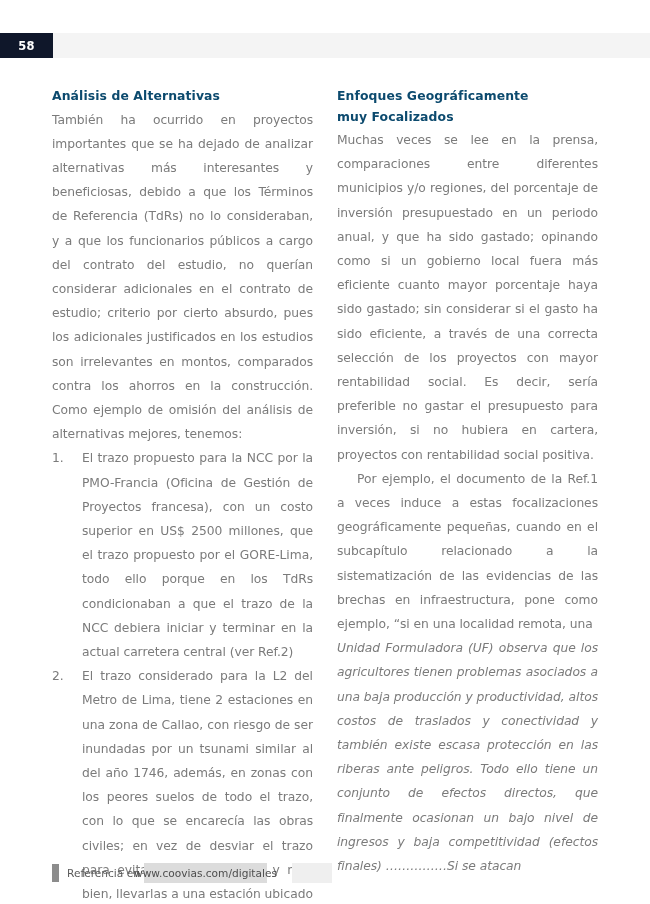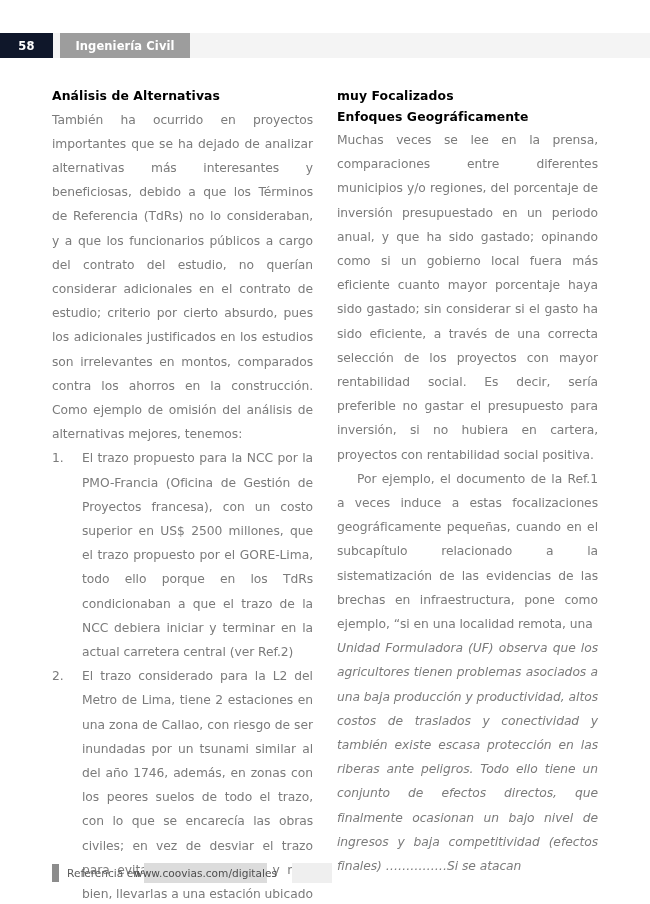--- a/index.html
+++ b/index.html
@@ -86,21 +86,21 @@
     position: absolute;
     top: 0;
     width: 261px;
   }
   .column-left  { left: 52px; }
   .column-right { left: 337px; }
 
   h2.heading {
     margin: 0 0 1px 0;
     padding: 0;
-    color: #000000;
+    color: #0c4a6e;
     font-size: 12.4px;
     font-weight: bold;
     line-height: 20.5px;
     letter-spacing: 0.1px;
   }
   h2.heading .hline { display: block; }
 
   p.body-text {
     margin: 0;
     padding: 0;
@@ -190,42 +190,41 @@
     height: 20px;
     background: #efefef;
   }
 </style>
 </head>
 <body>
 
 <div class="page-header">
   <div class="header-band"></div>
   <div class="page-number-tab">58</div>
-  <div class="section-tab">Ingeniería Civil</div>
 </div>
 
 <div class="content">
 
   <div class="column column-left">
     <h2 class="heading">Análisis de Alternativas</h2>
     <p class="body-text">También ha ocurrido en proyectos importantes que se ha dejado de analizar alternativas más interesantes y beneficiosas, debido a que los Términos de Referencia (TdRs) no lo consideraban, y a que los funcionarios públicos a cargo del contrato del estudio, no querían considerar adicionales en el contrato de estudio; criterio por cierto absurdo, pues los adicionales justificados en los estudios son irrelevantes en montos, comparados contra los ahorros en la construcción. Como ejemplo de omisión del análisis de alternativas mejores, tenemos:</p>
     <ol class="numbered">
       <li>
         <span class="marker">1.</span><span>El trazo propuesto para la NCC por la PMO-Francia (Oficina de Gestión de Proyectos francesa), con un costo superior en US$ 2500 millones, que el trazo propuesto por el GORE-Lima, todo ello porque en los TdRs condicionaban a que el trazo de la NCC debiera iniciar y terminar en la actual carretera central (ver Ref.2)</span>
       </li>
       <li>
         <span class="marker">2.</span><span>El trazo considerado para la L2 del Metro de Lima, tiene 2 estaciones en una zona de Callao, con riesgo de ser inundadas por un tsunami similar al del año 1746, además, en zonas con los peores suelos de todo el trazo, con lo que se encarecía las obras civiles; en vez de desviar el trazo para evitar esas estaciones, y más bien, llevarlas a una estación ubicado</span>
       </li>
     </ol>
   </div>
 
   <div class="column column-right">
     <h2 class="heading">
+      <span class="hline">Enfoques Geográficamente</span>
       <span class="hline">muy Focalizados</span>
-      <span class="hline">Enfoques Geográficamente</span>
     </h2>
     <p class="body-text">Muchas veces se lee en la prensa, comparaciones entre diferentes municipios y/o regiones, del porcentaje de inversión presupuestado en un periodo anual, y que ha sido gastado; opinando como si un gobierno local fuera más eficiente cuanto mayor porcentaje haya sido gastado; sin considerar si el gasto ha sido eficiente, a través de una correcta selección de los proyectos con mayor rentabilidad social. Es decir, sería preferible no gastar el presupuesto para inversión, si no hubiera en cartera, proyectos con rentabilidad social positiva.</p>
     <p class="body-text indent">Por ejemplo, el documento de la Ref.1 a veces induce a estas focalizaciones geográficamente pequeñas, cuando en el subcapítulo relacionado a la sistematización de las evidencias de las brechas en infraestructura, pone como ejemplo, “si en una localidad remota, una</p>
     <p class="body-text italic">Unidad Formuladora (UF) observa que los agricultores tienen problemas asociados a una baja producción y productividad, altos costos de traslados y conectividad y también existe escasa protección en las riberas ante peligros. Todo ello tiene un conjunto de efectos directos, que finalmente ocasionan un bajo nivel de ingresos y baja competitividad (efectos finales) ……………Si se atacan</p>
   </div>
 
 </div>
 
 <div class="page-footer">
   <div class="footer-bar"></div>

